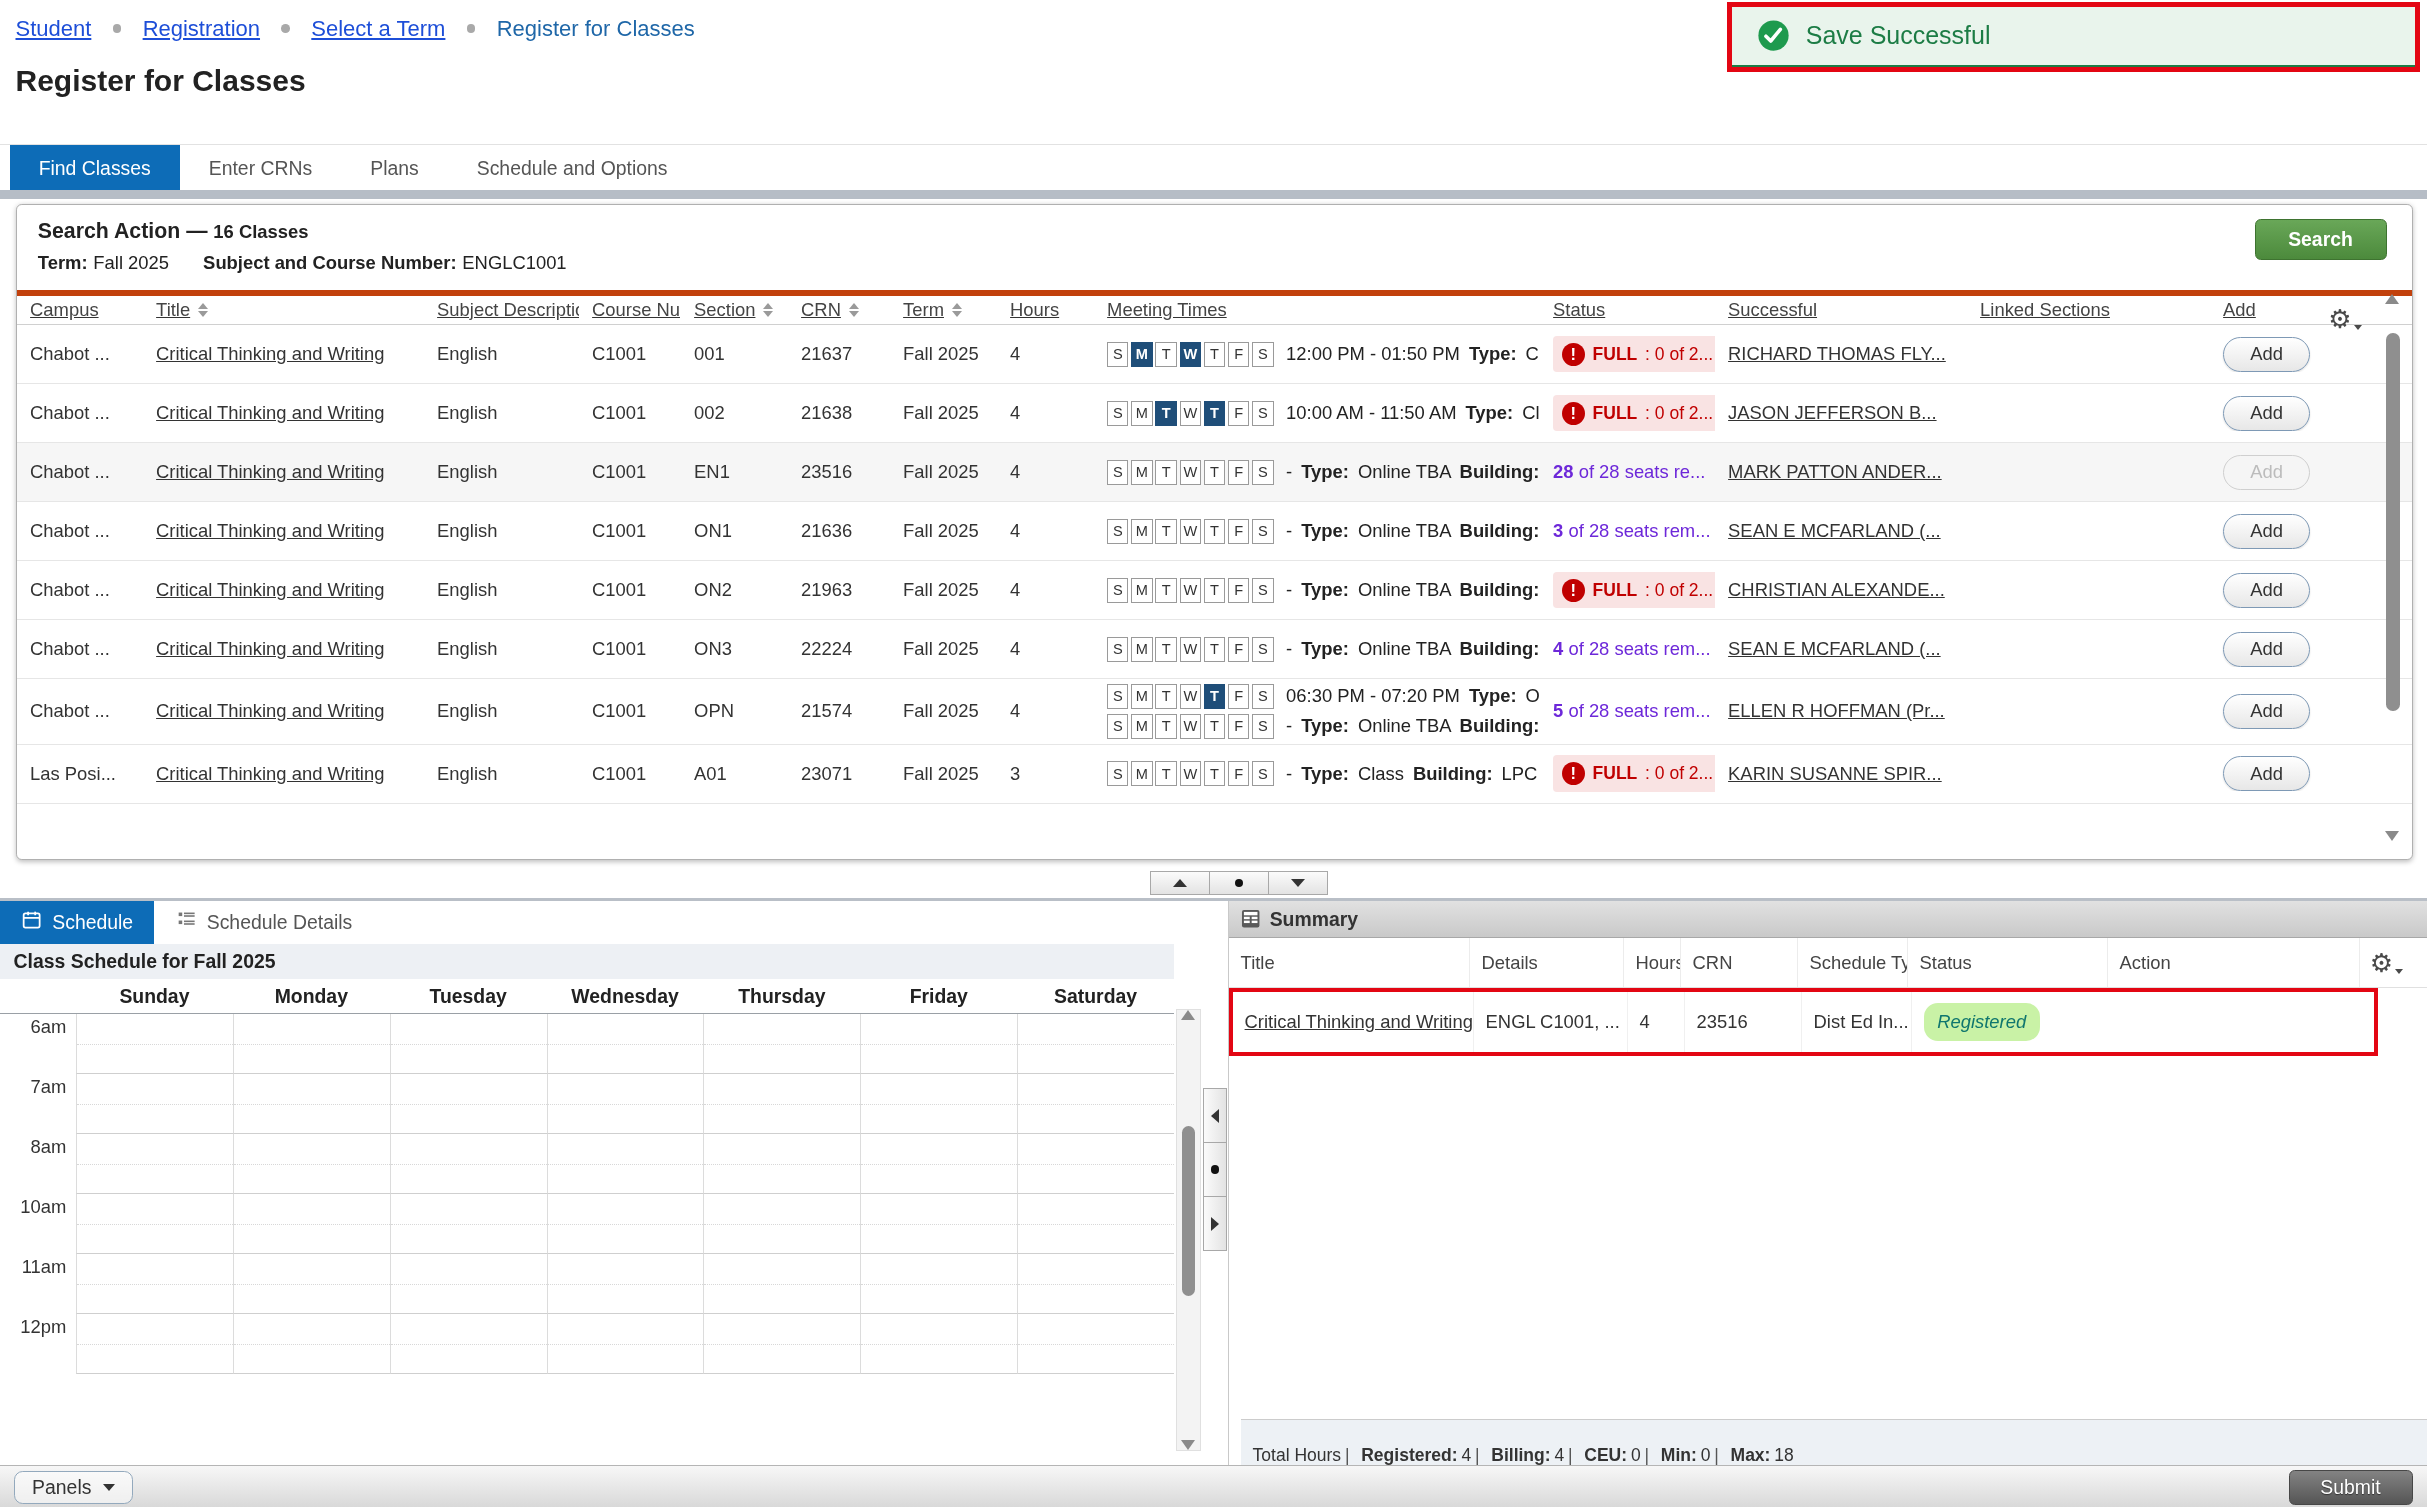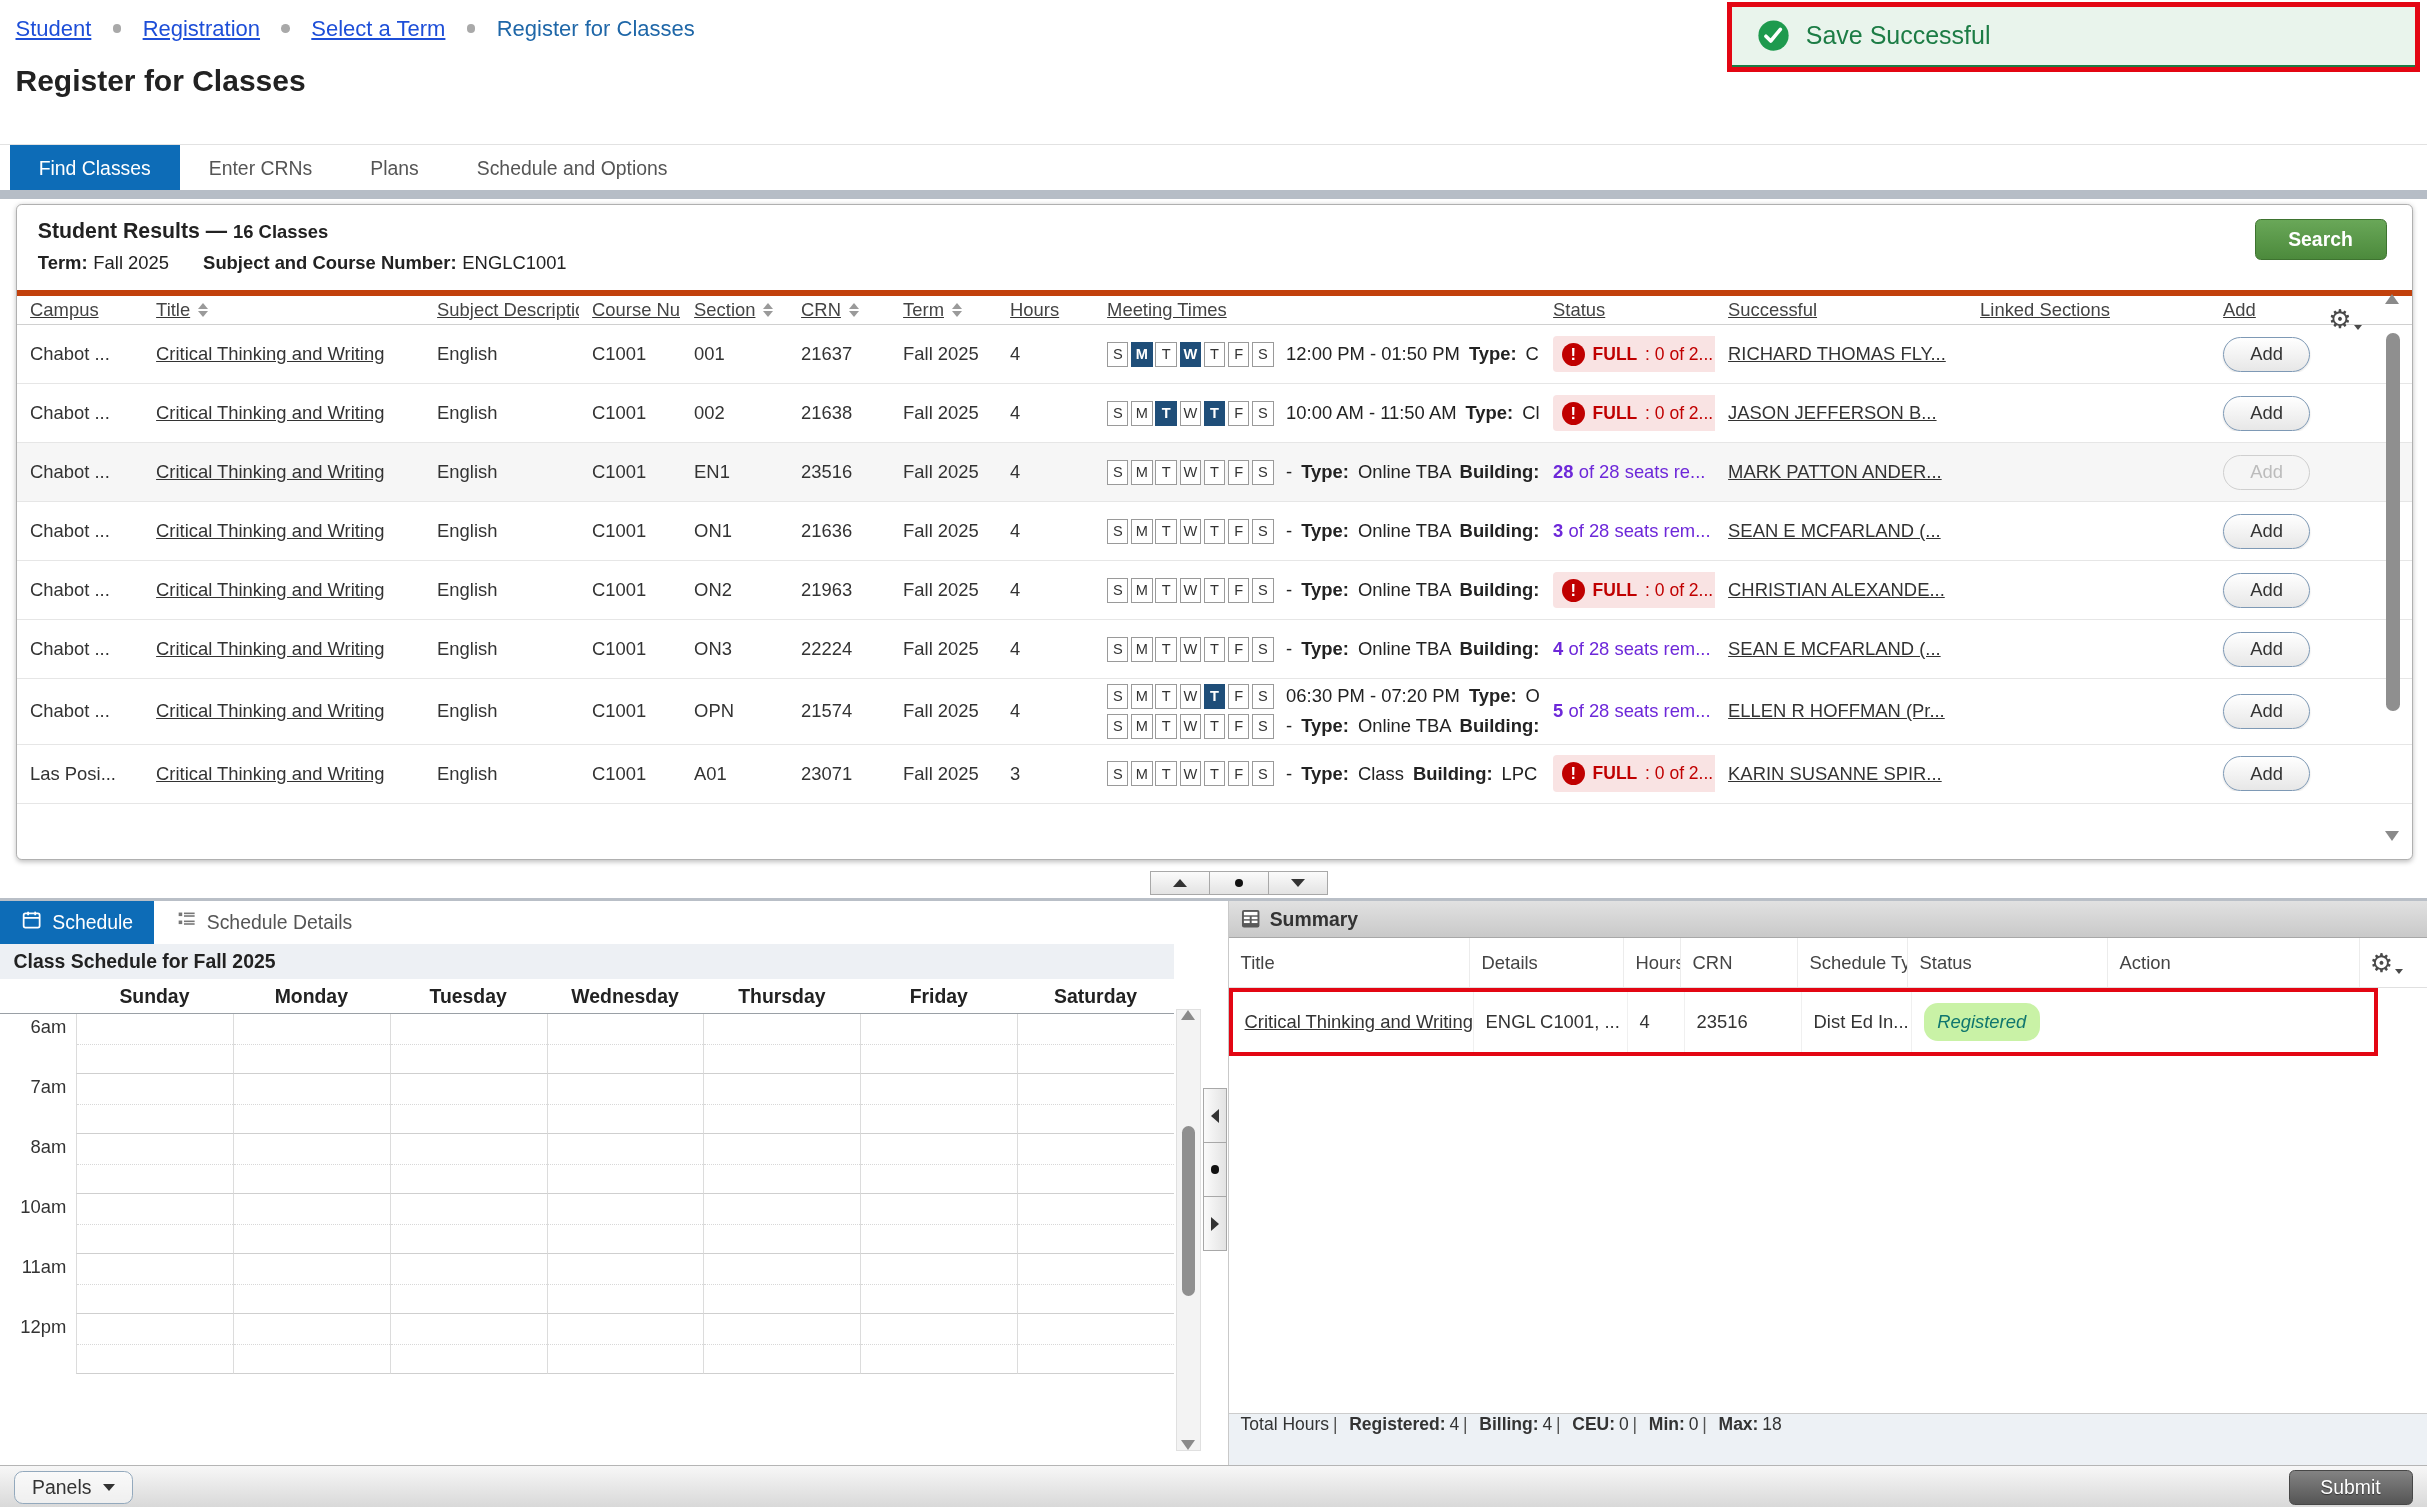--- a/index.html
+++ b/index.html
@@ -104,21 +104,21 @@
   .sum-gear { position:absolute; right:25px; top:11.6px; }
   .sum-row-wrap { width:1149px; border:4.9px solid #e30613; }
   .sum-row { display:flex; align-items:center; height:60px; background:#fff; }
   .sum-row .cell { overflow:hidden; white-space:nowrap; padding-left:11.6px; border-right:1px solid #f0f0f0; height:100%; display:flex; align-items:center; }
   .sum-row .cell:last-child { border-right:none; }
   .reg-pill { display:inline-block; background:#c9f2a6; border-radius:14px; padding:7.8px 13.6px; font-style:italic; font-size:18.4px; color:#0f766e; }
   .action-select { width:238px; height:43px; border:1px solid #b9b9b9; border-radius:5.8px; background:#fff; display:flex; align-items:center; cursor:pointer; }
   .as-text { flex:1; padding-left:13.6px; font-size:19.4px; color:#222; }
   .as-arrow { width:31px; height:100%; border-left:1px solid #ccc; display:flex; align-items:center; justify-content:center; }
   .as-arrow span { width:0; height:0; border-left:6.8px solid transparent; border-right:6.8px solid transparent; border-top:8.7px solid #8a8a8a; }
-  .sum-footer { position:absolute; left:0; right:0; bottom:0; height:53px; background:#edf1f5; border-top:1px solid #ccc; display:flex; align-items:flex-start; padding-left:11.6px; font-size:17.5px; color:#333; white-space:nowrap; }
+  .sum-footer { position:absolute; left:12px; right:0; bottom:0; height:47px; background:#edf1f5; border-top:1px solid #ccc; display:flex; align-items:flex-end; padding-left:11.6px; font-size:17.5px; color:#333; white-space:nowrap; }
   .sum-footer b { margin:0 3.9px 0 7.8px; }
   .sum-footer .sep { color:#555; margin:0 3.9px; }
 
   
   .bottom-bar { position:absolute; left:0; right:0; top:1465px; height:43px; background:linear-gradient(#f7f7f7,#d8d8d8); border-top:1px solid #b5b5b5; }
   .panels-btn { position:absolute; left:13.6px; top:4.9px; height:33px; padding:0 17.5px; border:1.9px solid #93a9bd; border-radius:8.7px; display:flex; align-items:center; gap:11.6px; font-size:19.4px; color:#333; background:rgba(255,255,255,.55); cursor:pointer; }
   .panels-btn .car { width:0; height:0; border-left:6.8px solid transparent; border-right:6.8px solid transparent; border-top:7.8px solid #333; }
   .submit-btn { position:absolute; right:15.5px; top:3.9px; width:124px; height:35px; background:linear-gradient(#838383,#555555); border:1px solid #474747; border-radius:5.8px; color:#fff; font-size:19.4px; display:flex; align-items:center; justify-content:center; cursor:pointer; text-shadow:0 1px 1px rgba(0,0,0,.5); }
   .icon-svg { flex:0 0 auto; }
 </style>
@@ -150,21 +150,21 @@
 <div class="tabs-row" id="main-tabs">
     <div class="tab active">Find Classes</div>
     <div class="tab">Enter CRNs</div>
     <div class="tab">Plans</div>
     <div class="tab">Schedule and Options</div>
   </div>
 <div class="tabs-band"></div>
 
 <div class="results-panel">
   <div class="rp-title">
-    <span>Student Results —</span>
+    <span>Search Action —</span>
     <span class="rp-count">16 Classes</span>
   </div>
   <div class="rp-sub">
     <b>Term:</b><span>Fall 2025</span><span class="gap"></span>
     <b>Subject and Course Number:</b><span>ENGLC1001</span>
   </div>
   <div class="search-btn">Search</div>
 
   <div class="rt-head" id="rt-head">
       <div class="cell w0">

